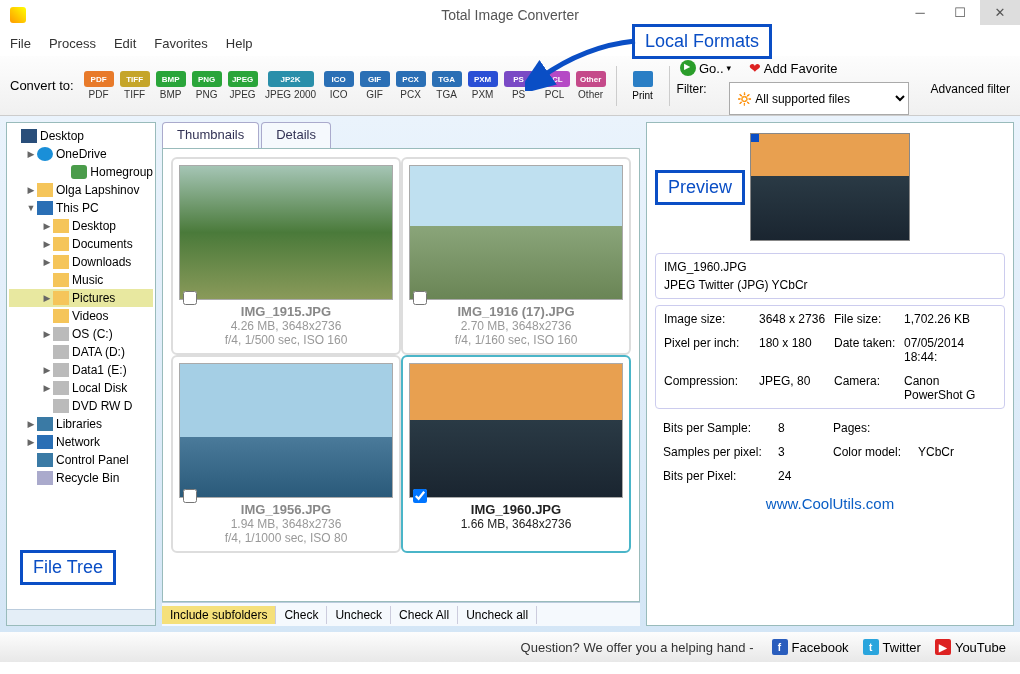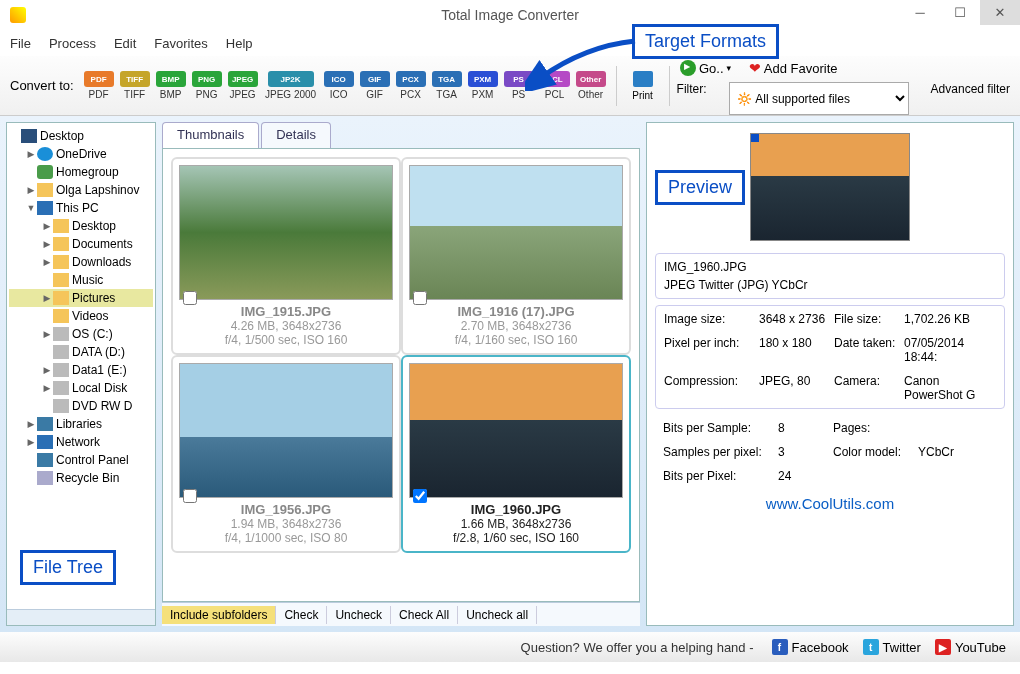--- a/index.html
+++ b/index.html
@@ -198,21 +198,21 @@
         <div class="tree-row" style="padding-left: 0px;">
           <span class="exp"></span>
           <span class="ic desktop"></span>
           <span>Desktop</span>
         </div>
         <div class="tree-row" style="padding-left: 16px;">
           <span class="exp">▶</span>
           <span class="ic onedrive"></span>
           <span>OneDrive</span>
         </div>
-        <div class="tree-row" style="padding-left: 16px;">
+        <div class="tree-row" style="padding-left: 16px; justify-content: flex-end;">
           <span class="exp"></span>
           <span class="ic homegroup"></span>
           <span>Homegroup</span>
         </div>
         <div class="tree-row" style="padding-left: 16px;">
           <span class="exp">▶</span>
           <span class="ic user"></span>
           <span>Olga Lapshinov</span>
         </div>
         <div class="tree-row" style="padding-left: 16px;">
@@ -325,21 +325,20 @@
             <input type="checkbox" class="chk" style="">
             <div class="fn">IMG_1956.JPG</div>
             <div class="meta1">1.94 MB, 3648x2736</div>
             <div class="meta2">f/4, 1/1000 sec, ISO 80</div>
           </div>
           <div class="card sel">
             <div class="img i4"></div>
             <input type="checkbox" class="chk" checked="" style="">
             <div class="fn">IMG_1960.JPG</div>
             <div class="meta1">1.66 MB, 3648x2736</div>
-            <div class="meta2">f/2.8, 1/60 sec, ISO 160</div>
           </div>
         </div>
     </div>
     <div class="bottom-bar">
       <span class="opt hl">Include subfolders</span>
       <span class="opt">Check</span>
       <span class="opt">Uncheck</span>
       <span class="opt">Check All</span>
       <span class="opt">Uncheck all</span>
     </div>
@@ -396,21 +395,21 @@
   <span class="soc">
       <span class="si tw">t</span>
       <span>Twitter</span>
     </span>
   <span class="soc">
       <span class="si yt">▶</span>
       <span>YouTube</span>
     </span>
 </div>
 
-<div class="annot" style="left:632px; top:24px;">Target Formats</div>
+<div class="annot" style="left:632px; top:24px;">Local Formats</div>
 <div class="annot" style="left:655px; top:170px;">Preview</div>
 <div class="annot" style="left:20px; top:550px;">File Tree</div>
 <svg class="arrow" style="left:525px; top:36px;" width="120" height="55">
   <defs>
       <marker id="ah" markerWidth="10" markerHeight="10" refX="2" refY="3" orient="auto">
         <path d="M0,0 L0,6 L8,3 z" fill="#0a4ec5"></path>
       </marker>
     </defs>
   <path d="M110,5 Q60,10 15,42" stroke="#0a4ec5" stroke-width="5" fill="none" marker-end="url(#ah)"></path>
 </svg>

